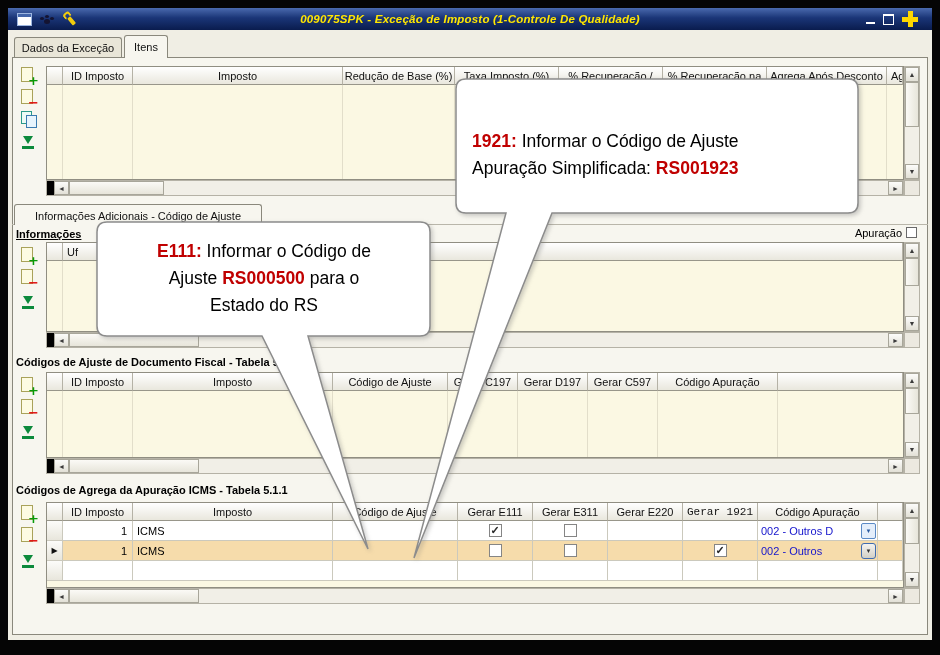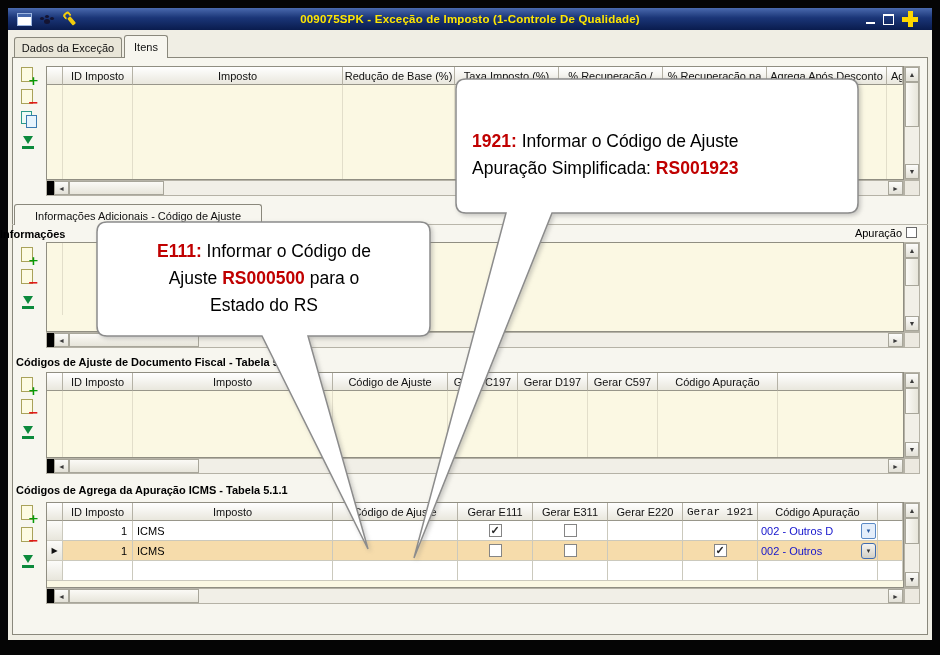--- a/index.html
+++ b/index.html
@@ -102,21 +102,21 @@
   <div class="abs tbar" style="left:8px;top:8px;width:924px;height:22px;"></div>
   <div class="abs tico" style="left:16px;top:11px;">
       <span class="formico"></span>
     </div>
   <div class="abs tico" style="left:38px;top:11px;">
       <span class="paw"></span>
     </div>
   <div class="abs tico" style="left:62px;top:11px;">
       <span class="wrench"></span>
     </div>
-  <div class="abs title" style="left:8px;top:8px;width:924px;height:22px;">009075SPK - Exceção de Imposto (1-Controle De Qualidade)</div>
+  <div class="abs title" style="left:8px;top:8px;width:924px;height:22px;font-style:italic;">009075SPK - Exceção de Imposto (1-Controle De Qualidade)</div>
   <div class="abs wbtn" style="left:862px;top:11px;">
       <span class="minbar"></span>
     </div>
   <div class="abs wbtn" style="left:880px;top:11px;">
       <span class="maxbox"></span>
     </div>
   <div class="abs wbtn" style="left:902px;top:11px;">
       <span class="plus"></span>
     </div>
 
@@ -177,38 +177,43 @@
     <div class="blkbar"></div>
     <div class="sbtn">◄</div>
     <div class="hthumb" style="width:95px;"></div>
     <div style="flex:1;"></div>
     <div class="sbtn">►</div>
   </div>
   <div class="abs corner" style="left:904px;top:180px;width:16px;height:16px;"></div>
 
   <div class="abs tab active" style="left:14px;top:204px;width:248px;height:21px;">Informações Adicionais - Código de Ajuste</div>
   <div class="abs hline" style="left:12px;top:224px;width:916px;height:1px;"></div>
-  <div class="abs sectitle" style="left:0;top:228px;">Informações</div>
+  <div class="abs sectitle" style="left:16px;top:228px;text-decoration:underline;">Informações</div>
   <div class="abs" style="left:836px;top:227px;width:66px;text-align:right;font-size:11px;">Apuração</div>
   <div class="abs ckbox" style="left:906px;top:227px;"></div>
 
   <div class="abs tool" style="left:20px;top:246px;">
       <span class="sheet"></span>
       <span class="sym g">+</span>
     </div>
   <div class="abs tool" style="left:20px;top:268px;">
       <span class="sheet"></span>
       <span class="sym r">−</span>
     </div>
   <div class="abs tool" style="left:20px;top:293px;">
       <span class="dtri"></span>
       <span class="dbar"></span>
     </div>
 
   <div class="abs gwrap" style="left:46px;top:242px;width:858px;height:90px;">
+    <div class="ghead">
+      <div class="hcell" style="width:16px;"></div>
+      <div class="hcell hl" style="width:60px;">Uf</div>
+      <div class="hcell" style="flex:1;"></div>
+    </div>
     <div class="gbody" style="height:72px;">
       <div class="bcol" style="width:16px;"></div>
         <div class="bcol" style="width:60px;"></div>
       <div class="bcol" style="flex:1;border-right:none;"></div>
     </div>
   </div>
   <div class="abs vscroll" style="left:904px;top:242px;width:16px;height:90px;">
     <div class="sbtn">▲</div>
     <div class="vthumb" style="height:28px;"></div>
     <div style="flex:1;"></div>

